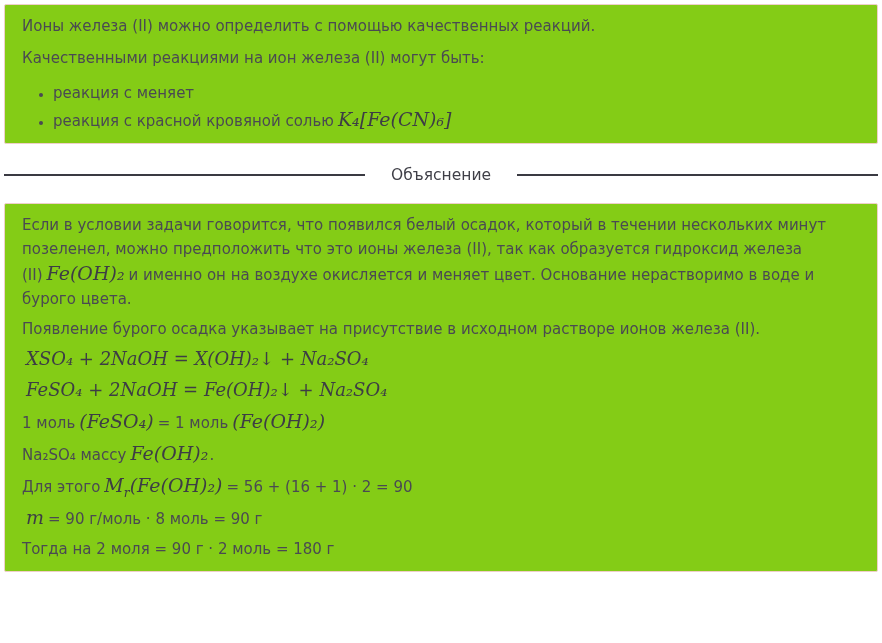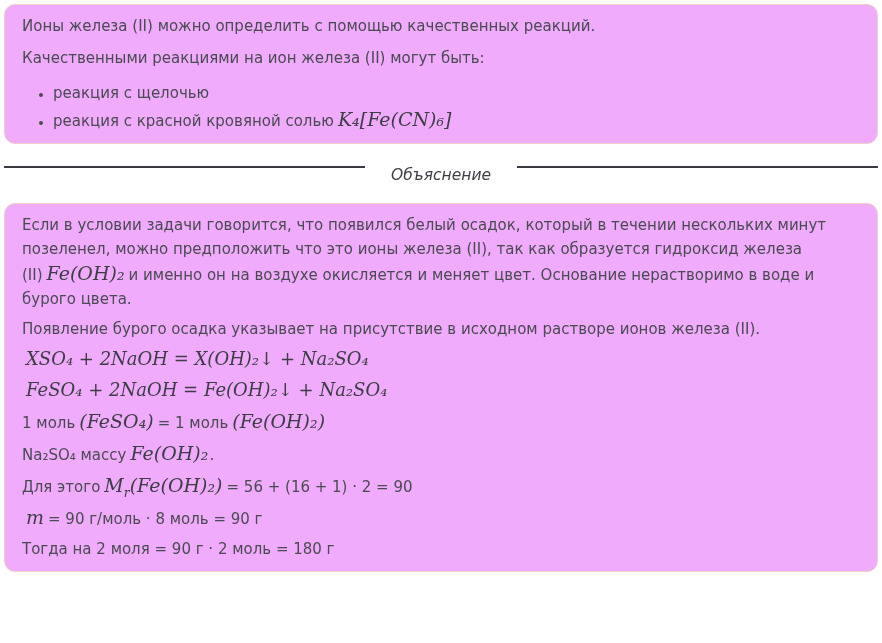--- a/index.html
+++ b/index.html
@@ -7,23 +7,23 @@
     margin: 0; padding: 0;
     width: 882px; height: 643px;
     background: #ffffff;
     font-family: "DejaVu Sans", "Liberation Sans", sans-serif;
     color: #4a4a52;
     overflow: hidden;
   }
   .page { width: 882px; height: 643px; padding: 4px; }
 
   .card {
-    background: #f0abfc;
+    background: #84cc16;
     border: 1px solid #efcfc9;
-    border-radius: 11px;
+    border-radius: 2px;
     padding: 9px 17px 10px;
   }
   .card p { margin: 0 0 7px; font-size: 15px; line-height: 24px; }
   .card p:last-child { margin-bottom: 0; }
 
   
   .f {
     font-family: "DejaVu Serif", "Liberation Serif", serif;
     font-style: italic;
     font-size: 19px;
@@ -45,22 +45,22 @@
     font-size: 15px;
     line-height: 23px;
     margin-bottom: 3px;
   }
   .theory-card li::marker { color: #4a4a52; font-size: 12px; }
   .theory-card li:last-child { margin-bottom: 0; }
 
   
   .divider {
     display: flex;
+    align-items: center;
     margin: 22px 0 19px;
-    font-style: italic;
   }
   .divider .rule { flex: 1; height: 2px; background: #3a3a42; }
   .divider-label {
     padding: 0 26px;
     font-size: 15.5px;
     color: #3f3f47;
     white-space: nowrap;
   }
 
   
@@ -71,21 +71,21 @@
 </style>
 </head>
 <body>
 
 <div class="page">
 
   <section class="card theory-card">
     <p>Ионы железа (II) можно определить с помощью качественных реакций.</p>
     <p>Качественными реакциями на ион железа (II) могут быть:</p>
     <ul>
-      <li><span>реакция с щелочью</span></li>
+      <li><span>реакция с меняет</span></li>
       <li><span>реакция с красной кровяной солью</span><span class="f">K₄[Fe(CN)₆]</span></li>
     </ul>
   </section>
 
   <div class="divider">
     <span class="rule"></span>
     <span class="divider-label">Объяснение</span>
     <span class="rule"></span>
   </div>
 

